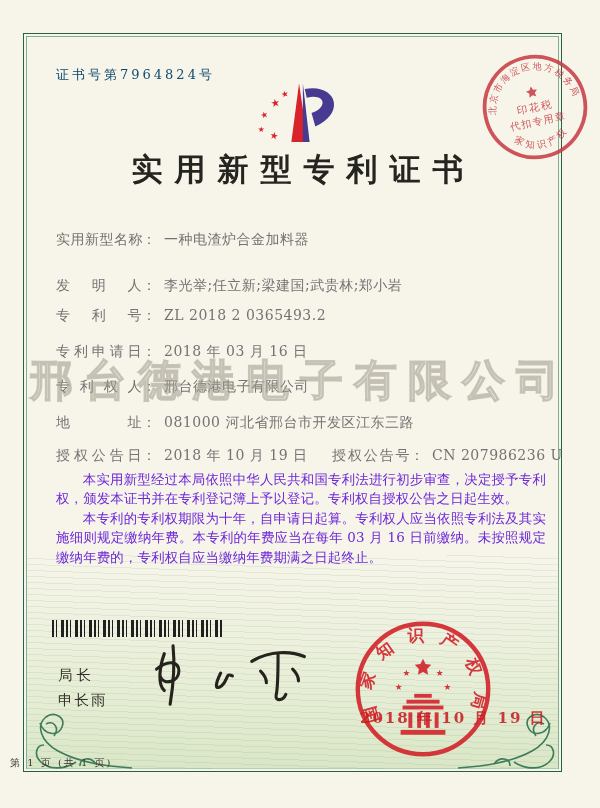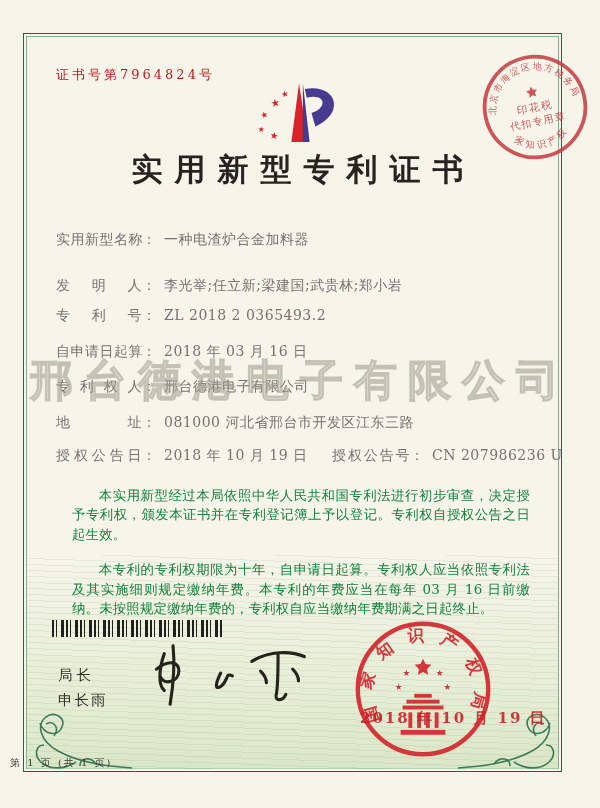--- a/index.html
+++ b/index.html
@@ -19,21 +19,21 @@
     position:absolute;left:2px;top:2px;right:2px;bottom:2px;
     border:1px solid #7fae92;
   }
   .guilloche{
     left:27px;top:555px;width:531px;height:214px;
     background:
       repeating-linear-gradient(2deg, rgba(110,160,115,.14) 0 1px, transparent 1px 6px),
       linear-gradient(to bottom, rgba(215,231,196,0) 0%, rgba(213,229,192,.55) 70%, rgba(205,224,183,.7) 100%);
   }
   
-  .cert-no{left:56px;top:66px;font-size:13px;letter-spacing:3px;color:#b91c1c;}
+  .cert-no{left:56px;top:66px;font-size:13px;letter-spacing:3px;color:#0c4a6e;}
   .title{
     left:7px;right:0;top:149px;text-align:center;
     font-size:31px;font-weight:700;letter-spacing:12px;color:#262420;
   }
   
   .watermark{
     left:0;right:0;top:352px;text-align:center;
     font-size:43px;letter-spacing:11px;font-weight:700;
     color:rgba(165,162,148,.16);
     -webkit-text-stroke:1.2px rgba(158,155,140,.5);
@@ -41,22 +41,22 @@
   }
   .frow{position:absolute;left:56px;width:500px;font-size:14px;letter-spacing:.5px;color:#737373;white-space:nowrap;}
   .flabel{display:inline-block;width:86px;text-align:justify;text-align-last:justify;vertical-align:top;}
   .fcolon{display:inline-block;width:14px;}
   .fvalue{padding-left:8px;}
   .grant-no{position:absolute;left:276px;top:0;}
   .grant-no .flabel{width:78px;}
   
   .paras{left:56px;top:470px;width:490px;z-index:2;}
   .paras p{
-    margin:16px;font-size:13.4px;line-height:19.4px;text-align:justify;
-    text-indent:2em;color:#15803d;letter-spacing:.2px;
+    margin:0;font-size:13.4px;line-height:19.4px;text-align:justify;
+    text-indent:2em;color:#6d28d9;letter-spacing:.2px;
   }
   
   .barcode{
     left:52px;top:620px;width:170px;height:17px;z-index:2;
     background:repeating-linear-gradient(90deg,
       #20201e 0 2px, transparent 2px 4px,
       #20201e 4px 5px, transparent 5px 9px,
       #20201e 9px 12px, transparent 12px 14px);
   }
   
@@ -136,21 +136,21 @@
 <div class="frow" style="top:231px;">
   <span class="flabel">实用新型名称</span><span class="fcolon">：</span><span class="fvalue">一种电渣炉合金加料器</span>
 </div>
 <div class="frow" style="top:277px;">
   <span class="flabel">发明人</span><span class="fcolon">：</span><span class="fvalue">李光举;任立新;梁建国;武贵林;郑小岩</span>
 </div>
 <div class="frow" style="top:307px;">
   <span class="flabel">专利号</span><span class="fcolon">：</span><span class="fvalue">ZL 2018 2 0365493.2</span>
 </div>
 <div class="frow" style="top:343px;">
-  <span class="flabel">自申请日起算</span><span class="fcolon">：</span><span class="fvalue">2018 年 03 月 16 日</span>
+  <span class="flabel">专利申请日</span><span class="fcolon">：</span><span class="fvalue">2018 年 03 月 16 日</span>
 </div>
 <div class="frow" style="top:378px;">
   <span class="flabel">专利权人</span><span class="fcolon">：</span><span class="fvalue">邢台德港电子有限公司</span>
 </div>
 <div class="frow" style="top:414px;">
   <span class="flabel">地址</span><span class="fcolon">：</span><span class="fvalue">081000 河北省邢台市开发区江东三路</span>
 </div>
 <div class="frow" style="top:447px;">
   <span class="flabel">授权公告日</span><span class="fcolon">：</span><span class="fvalue">2018 年 10 月 19 日</span>
   <span class="grant-no">

